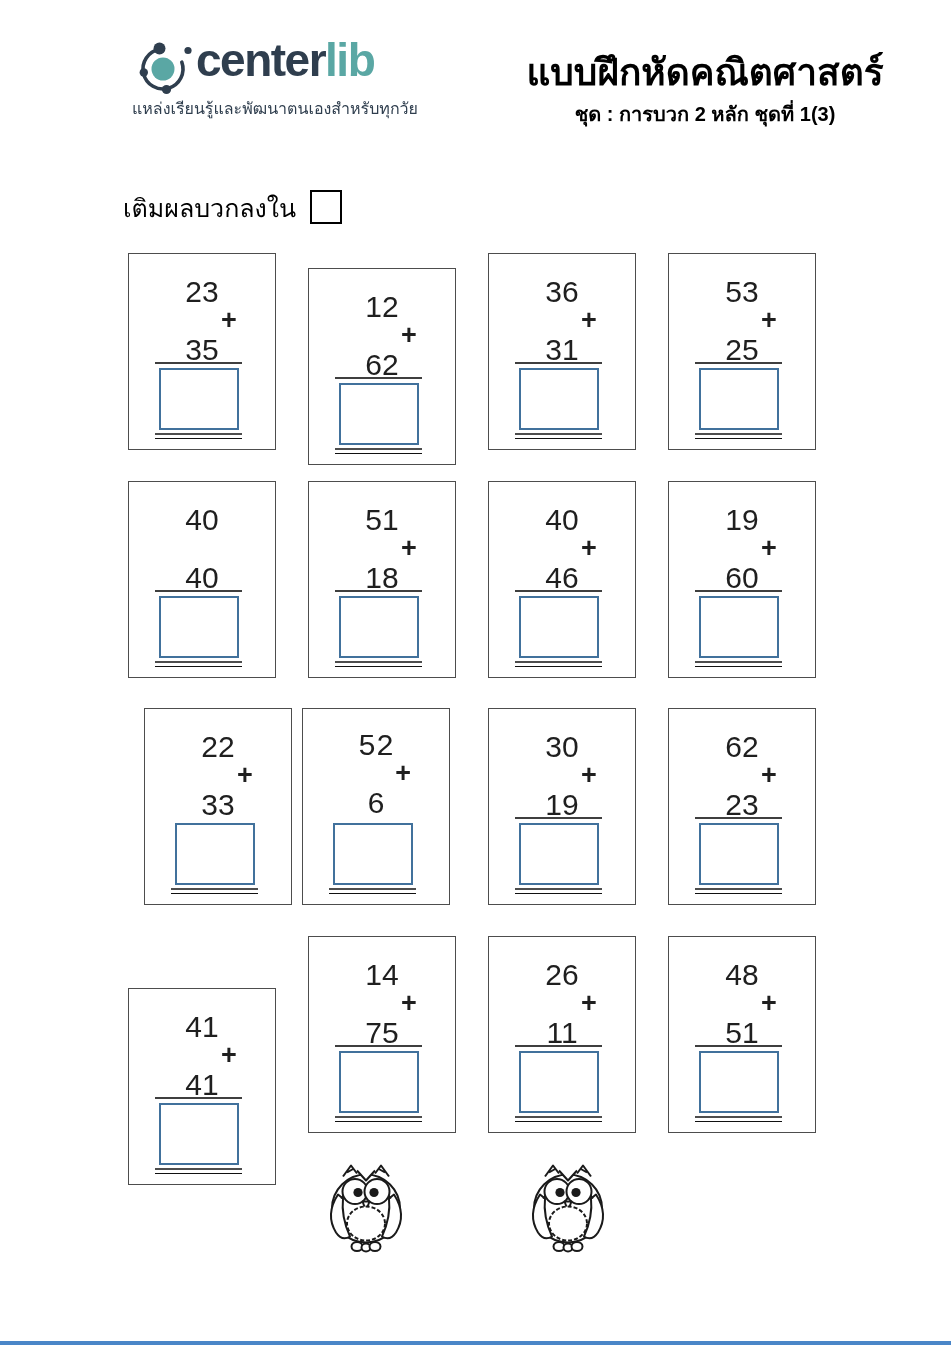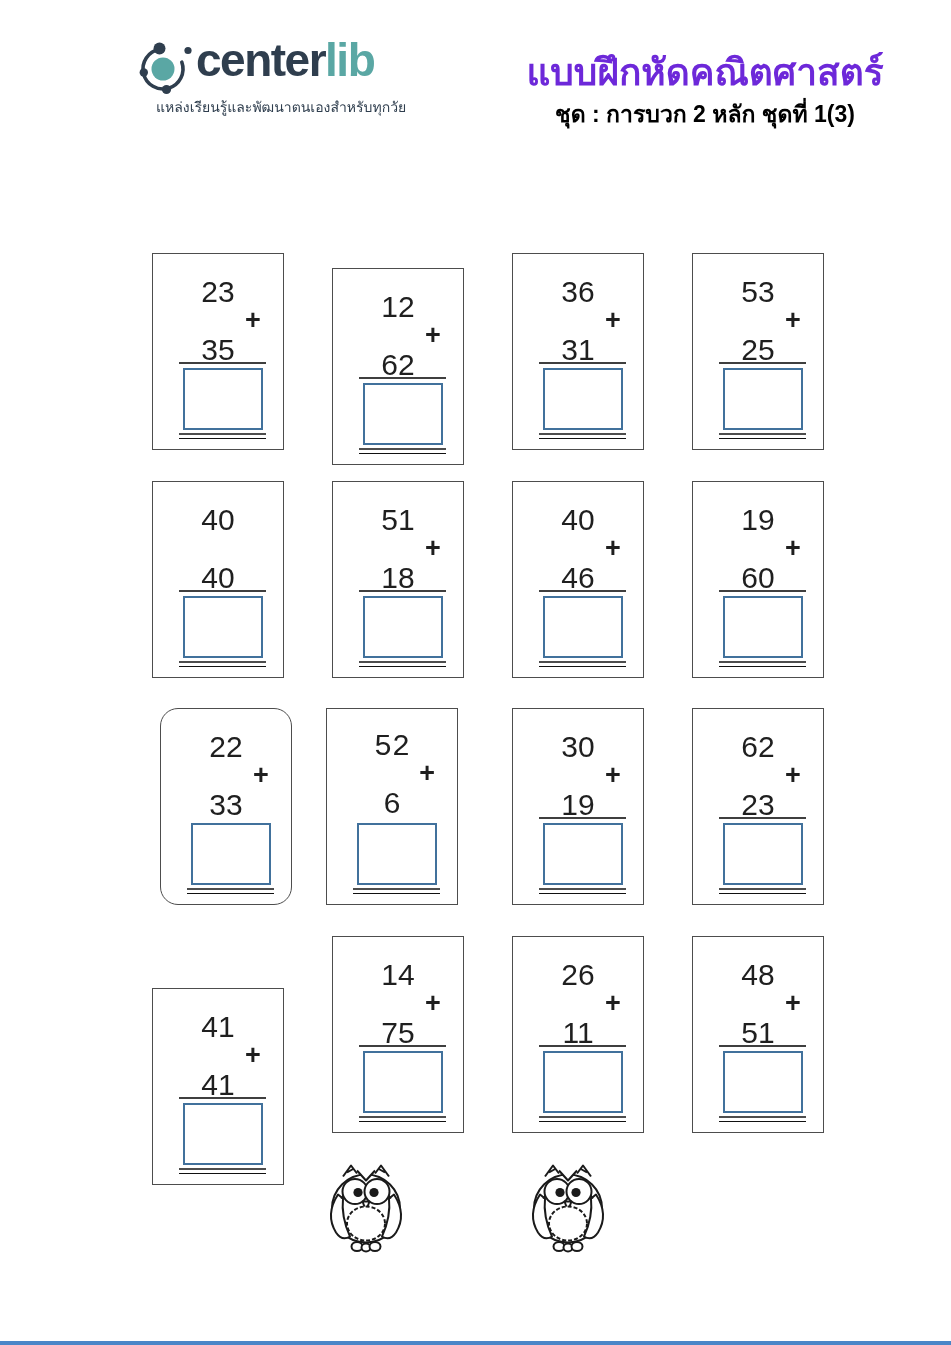--- a/index.html
+++ b/index.html
@@ -9,34 +9,34 @@
   html,body{margin:0;padding:0;background:#ffffff;}
   .page{position:relative;width:951px;height:1345px;background:#fff;overflow:hidden;
         font-family:"Liberation Sans", sans-serif;color:var(--ink);}
 
   
   .logo-icon{position:absolute;left:139px;top:36px;width:56px;height:64px;}
   .brand{position:absolute;left:196px;top:34px;font-size:46px;font-weight:700;
          letter-spacing:-1.5px;line-height:52px;}
   .brand .navy{color:var(--navy);}
   .brand .teal{color:var(--teal);}
-  .tagline{position:absolute;left:156px;top:96px;font-size:14px;color:var(--navy);}
+  .tagline{position:absolute;left:132px;top:96px;font-size:16px;color:var(--navy);}
 
   .titles{position:absolute;left:520px;top:50px;width:370px;text-align:center;}
-  .title{font-size:37px;font-weight:700;line-height:46px;color:#6d28d9;text-align:center;}
-  .subtitle{font-size:23px;font-weight:600;line-height:30px;color:#000;margin-top:3px;}
+  .title{font-size:37px;font-weight:700;line-height:46px;color:#000000;text-align:center;}
+  .subtitle{font-size:20px;font-weight:600;line-height:30px;color:#000;margin-top:3px;}
 
   
   .instruction{position:absolute;left:123px;top:188px;display:flex;align-items:flex-start;}
   .instruction .txt{font-size:25px;line-height:40px;color:#000;}
   .mini-box{width:28px;height:30px;border:2.5px solid #000;margin-left:14px;margin-top:2px;background:#fff;}
 
   
-  .cell{position:absolute;width:132px;height:197px;border:1.5px solid var(--cellborder);
-        box-sizing:border-box;background:#fff;margin-left:24px;}
+  .cell{position:absolute;width:148px;height:197px;border:1.5px solid var(--cellborder);
+        box-sizing:border-box;background:#fff;}
   .num{position:absolute;left:0;width:100%;text-align:center;font-size:30px;line-height:32px;color:var(--ink);}
   .num.top{top:22px;}
   .num.bottom{top:80px;}
   .plus{position:absolute;left:86px;top:52px;width:28px;text-align:center;
         font-size:27px;font-weight:600;line-height:28px;color:var(--ink);}
   .sum-line{position:absolute;left:26px;top:108px;width:87px;border-top:2px solid var(--line);}
   .answer-box{position:absolute;left:30px;top:114px;width:80px;height:62px;
               border:2.5px solid var(--accent);box-sizing:border-box;background:#fff;}
   .double-line{position:absolute;left:26px;top:179px;width:87px;height:3px;
                border-top:2.5px solid #4d4d4d;border-bottom:1.5px solid #111;}
@@ -58,20 +58,24 @@
     <circle cx="49" cy="14.5" r="3.6" fill="#2F3E4E"></circle>
   </svg>
   <div class="brand"><span class="navy">center</span><span class="teal">lib</span></div>
   <div class="tagline">แหล่งเรียนรู้และพัฒนาตนเองสำหรับทุกวัย</div>
 
   <div class="titles">
     <div class="title">แบบฝึกหัดคณิตศาสตร์</div>
     <div class="subtitle">ชุด : การบวก 2 หลัก ชุดที่ 1(3)</div>
   </div>
 
+  <div class="instruction">
+    <span class="txt">เติมผลบวกลงใน</span>
+    <span class="mini-box"></span>
+  </div>
 
   <div id="grid">
       <div class="cell" style="left: 128px; top: 253px;">
       <div class="num top">23</div>
       <div class="plus">+</div>
       <div class="num bottom">35</div>
       <div class="sum-line"></div>
       <div class="answer-box"></div>
       <div class="double-line"></div>
     </div>
@@ -124,21 +128,21 @@
       <div class="double-line"></div>
     </div>
       <div class="cell" style="left: 668px; top: 481px;">
       <div class="num top">19</div>
       <div class="plus">+</div>
       <div class="num bottom">60</div>
       <div class="sum-line"></div>
       <div class="answer-box"></div>
       <div class="double-line"></div>
     </div>
-      <div class="cell" style="left: 136px; top: 708px; border-radius: 18px;">
+      <div class="cell" style="left: 144px; top: 708px;">
       <div class="num top">22</div>
       <div class="plus">+</div>
       <div class="num bottom">33</div>
 
       <div class="answer-box"></div>
       <div class="double-line"></div>
     </div>
       <div class="cell" style="left: 302px; top: 708px; font-family: Liberation Mono, monospace;">
       <div class="num top">52</div>
       <div class="plus">+</div>

